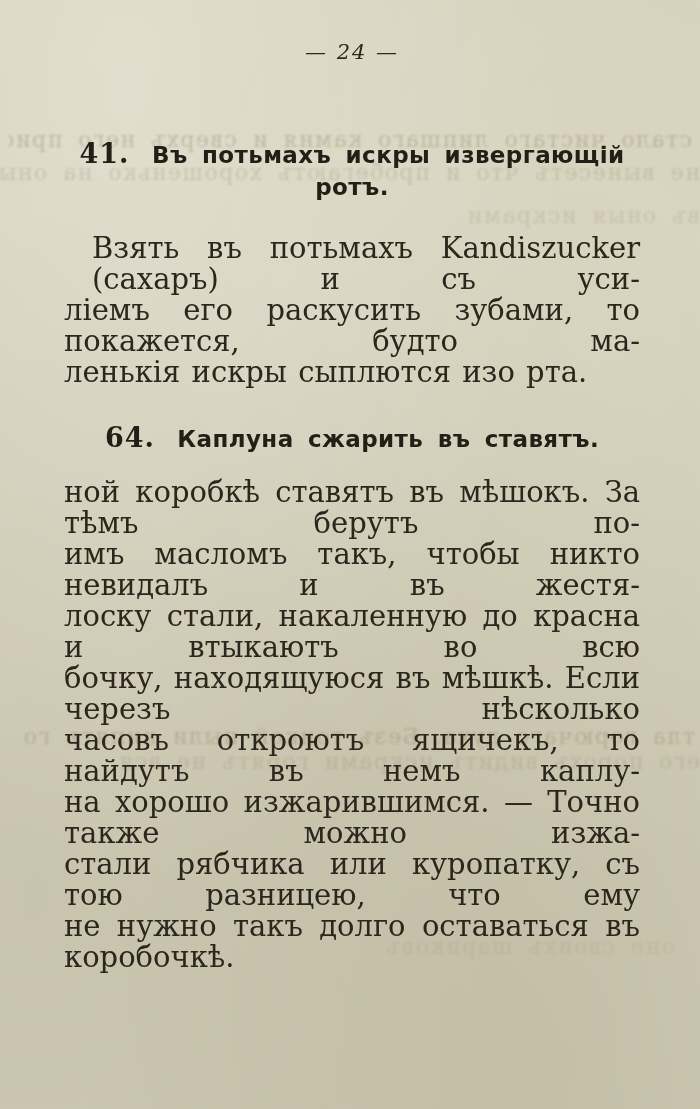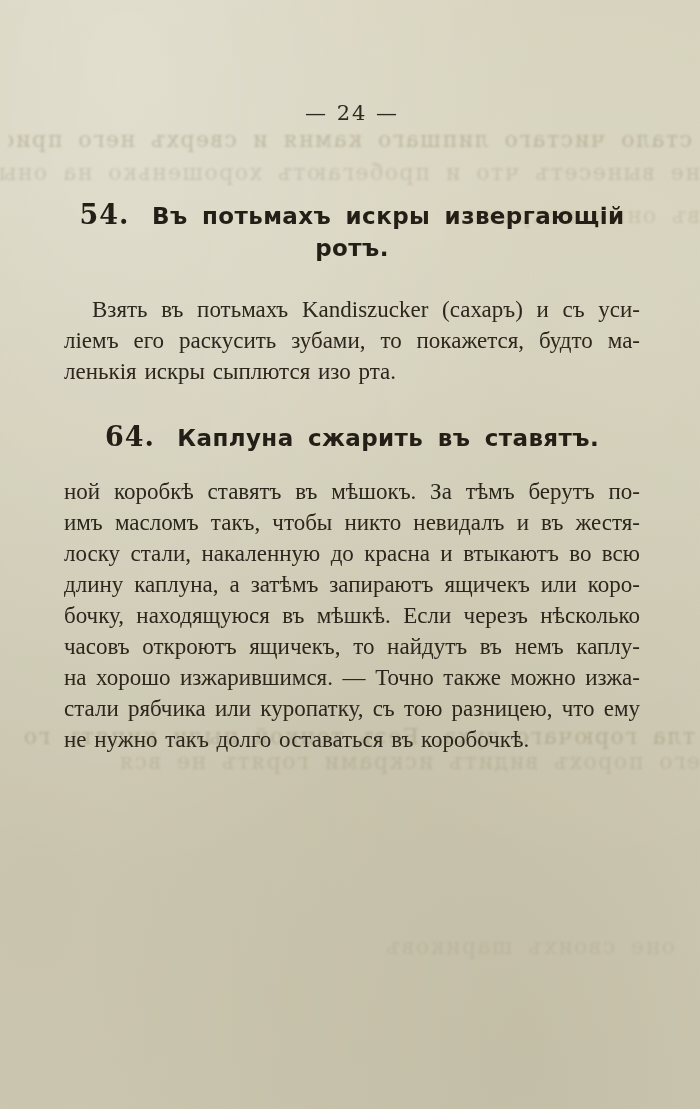--- a/index.html
+++ b/index.html
@@ -44,25 +44,26 @@
   .b5 { top: 934px; left: 35px;  width: 640px; opacity: .15; }
 
   .content {
     position: relative;
     z-index: 2;
     width: 576px;
     margin-left: 64px;
   }
 
   .pageno {
-    margin-top: 101px;
+    margin-top: 40px;
     text-align: center;
     font-size: 21px;
     letter-spacing: 2px;
     color: #30291f;
+    font-style: italic;
   }
 
   .heading {
     margin: 0;
     text-align: center;
     font-family: "DejaVu Sans", sans-serif;
     font-weight: 700;
     font-size: 23px;
     letter-spacing: 0.4px;
     word-spacing: 6px;
@@ -78,27 +79,26 @@
   }
 
   .h63 { margin-top: 74px; }
   .h64 { margin-top: 34px; }
 
   .para { margin: 0; }
   .p63 { margin-top: 30px; }
   .p64 { margin-top: 22px; }
 
   .line {
-    font-size: 23px;
+    font-size: 29px;
     line-height: 31px;
     text-align: justify;
     text-align-last: justify;
     word-spacing: 2px;
     color: #2c261d;
-    font-family: Liberation Serif, serif;
   }
   .line.last { text-align-last: left; }
   .line.ind  { padding-left: 28px; }
   .line.ind-s{ padding-left: 4px; }
 </style>
 </head>
 <body>
 
 <div class="page">
 
@@ -108,40 +108,39 @@
   <div class="bleed b3">тла горючаго духа. Безъ тонкой пыли кипятъ горятъ</div>
   <div class="bleed b4">его порохъ видитъ искрами горятъ не вся</div>
   <div class="bleed b5">оне своихъ шариковъ</div>
 
   <div class="content">
 
     <div class="pageno">— 24 —</div>
 
     <section>
       <h2 class="heading h63">
-        <span class="num">54.</span>
+        <span class="num">41.</span>
         <span class="title">Въ потьмахъ искры извергающій ротъ.</span>
       </h2>
       <div class="para p63">
         <div class="line ind">Взять въ потьмахъ Kandiszucker (сахаръ) и съ уси-</div>
         <div class="line">ліемъ его раскусить зубами, то покажется, будто ма-</div>
         <div class="line last">ленькія искры сыплются изо рта.</div>
       </div>
     </section>
 
     <section>
       <h2 class="heading h64">
         <span class="num">64.</span>
         <span class="title">Каплуна сжарить въ ставятъ.</span>
       </h2>
       <div class="para p64">
         <div class="line">ной коробкѣ ставятъ въ мѣшокъ. За тѣмъ берутъ по-</div>
         <div class="line">имъ масломъ такъ, чтобы никто невидалъ и въ жестя-</div>
         <div class="line">лоску стали, накаленную до красна и втыкаютъ во всю</div>
-        <div class="line">длину каплуна, а затѣмъ запираютъ ящичекъ или коро-</div>
         <div class="line">бочку, находящуюся въ мѣшкѣ. Если черезъ нѣсколько</div>
         <div class="line">часовъ откроютъ ящичекъ, то найдутъ въ немъ каплу-</div>
         <div class="line">на хорошо изжарившимся. — Точно также можно изжа-</div>
         <div class="line">стали рябчика или куропатку, съ тою разницею, что ему</div>
         <div class="line last">не нужно такъ долго оставаться въ коробочкѣ.</div>
       </div>
     </section>
 
   </div>
 </div>

